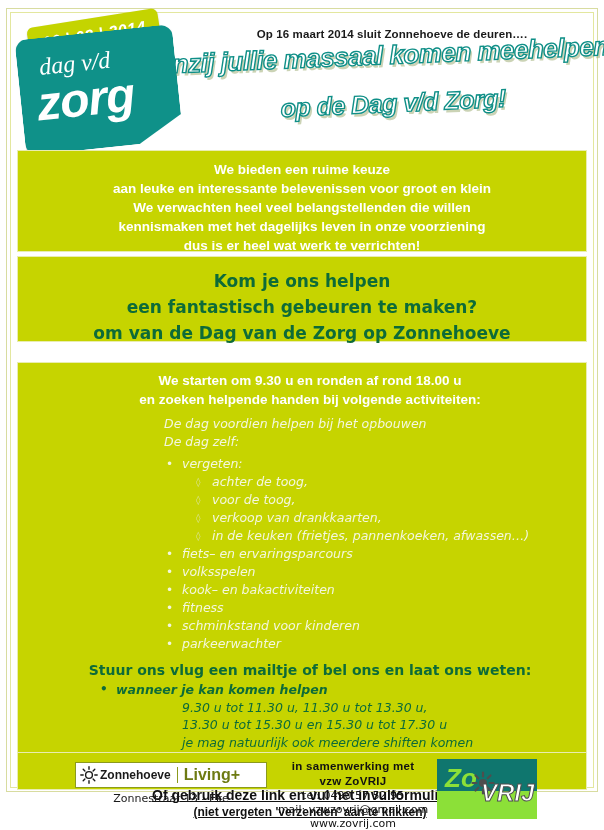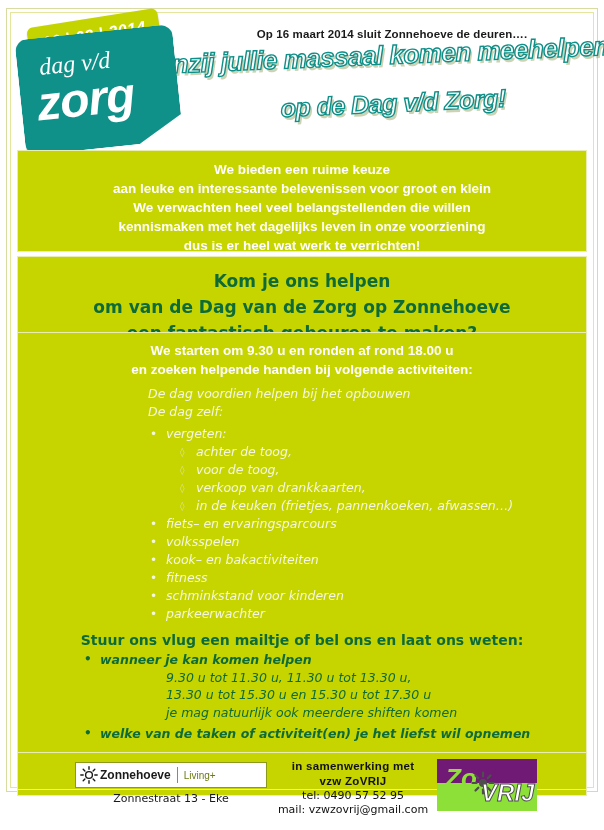--- a/index.html
+++ b/index.html
@@ -138,21 +138,21 @@
   .box {
     position: absolute;
     background: #c6d400;
     border: 1px solid #e9edb0;
     box-sizing: border-box;
     left: 17px;
     width: 570px;
   }
   .box-1 { top: 150px; height: 102px; }
   .box-2 { top: 256px; height: 86px; }
-  .box-3 { top: 332px; height: 464px; }
+  .box-3 { top: 362px; height: 404px; padding-left: 16px; }
   .box-4 { top: 752px; height: 38px; }
 
   .white-intro {
     color: #ffffff;
     font-weight: bold;
     font-size: 13.5px;
     line-height: 19px;
     text-align: center;
     padding-top: 9px;
   }
@@ -274,22 +274,22 @@
     font-size: 12px;
     color: #1a1a1a;
     margin-left: 2px;
   }
   .zh-div {
     width: 1px; height: 16px;
     background: #8b9a1d;
     margin: 0 6px;
   }
   .zh-living {
-    font-weight: normal;
-    font-size: 10px;
+    font-weight: bold;
+    font-size: 16px;
     color: #6d7a12;
   }
   .zh-addr {
     position: absolute;
     left: 58px; top: 37px;
     width: 192px;
     text-align: center;
     font-size: 11px;
     color: #1a1a1a;
     font-family: "DejaVu Sans", sans-serif;
@@ -309,22 +309,22 @@
   }
   .coop .c2 {
     font-size: 11px;
     color: #111111;
     line-height: 14px;
     font-family: "DejaVu Sans", sans-serif;
   }
   .zv-logo {
     position: absolute;
     left: 420px; top: 4px;
-    width: 100px; height: 52px;
-    background: #701a75;
+    width: 100px; height: 60px;
+    background: #0f766e;
     overflow: hidden;
   }
   .zv-bottom {
     position: absolute;
     left: 0; bottom: 0;
     width: 100%; height: 28px;
     background: #8ce038;
   }
   .zv-zo {
     position: absolute;
@@ -384,22 +384,22 @@
       <div>aan leuke en interessante belevenissen voor groot en klein</div>
       <div>We verwachten heel veel belangstellenden die willen</div>
       <div>kennismaken met het dagelijks leven in onze voorziening</div>
       <div>dus is er heel wat werk te verrichten!</div>
     </div>
   </div>
 
   <div class="box box-2">
     <div class="darkgreen-call">
       <div>Kom je ons helpen</div>
+      <div>een fantastisch gebeuren te maken?</div>
       <div>om van de Dag van de Zorg op Zonnehoeve</div>
-      <div>een fantastisch gebeuren te maken?</div>
     </div>
   </div>
 
   <div class="box box-3">
 
     <div class="start-line">
       <div>We starten om 9.30 u en ronden af rond 18.00 u</div>
       <div>en zoeken helpende handen bij volgende activiteiten:</div>
     </div>
 
@@ -462,20 +462,21 @@
       <span class="zh-living">Living+</span>
     </div>
 
     <div class="zh-addr">Zonnestraat 13 - Eke</div>
 
     <div class="coop">
       <div class="c1">in samenwerking met</div>
       <div class="c1">vzw ZoVRIJ</div>
       <div class="c2">tel: 0490 57 52 95</div>
       <div class="c2">mail: vzwzovrij@gmail.com</div>
+      <div class="c2">www.zovrij.com</div>
     </div>
 
     <div class="zv-logo">
       <div class="zv-bottom"></div>
       <div class="zv-zo">Zo</div>
       <span class="zv-sun">
         <svg width="24" height="24" viewBox="0 0 24 24">
           <circle cx="12" cy="12" r="4" fill="#4e4e4e"></circle>
           <g stroke="#4e4e4e" stroke-width="2.2" stroke-linecap="round">
             <line x1="12" y1="1.5" x2="12" y2="5.5"></line>

